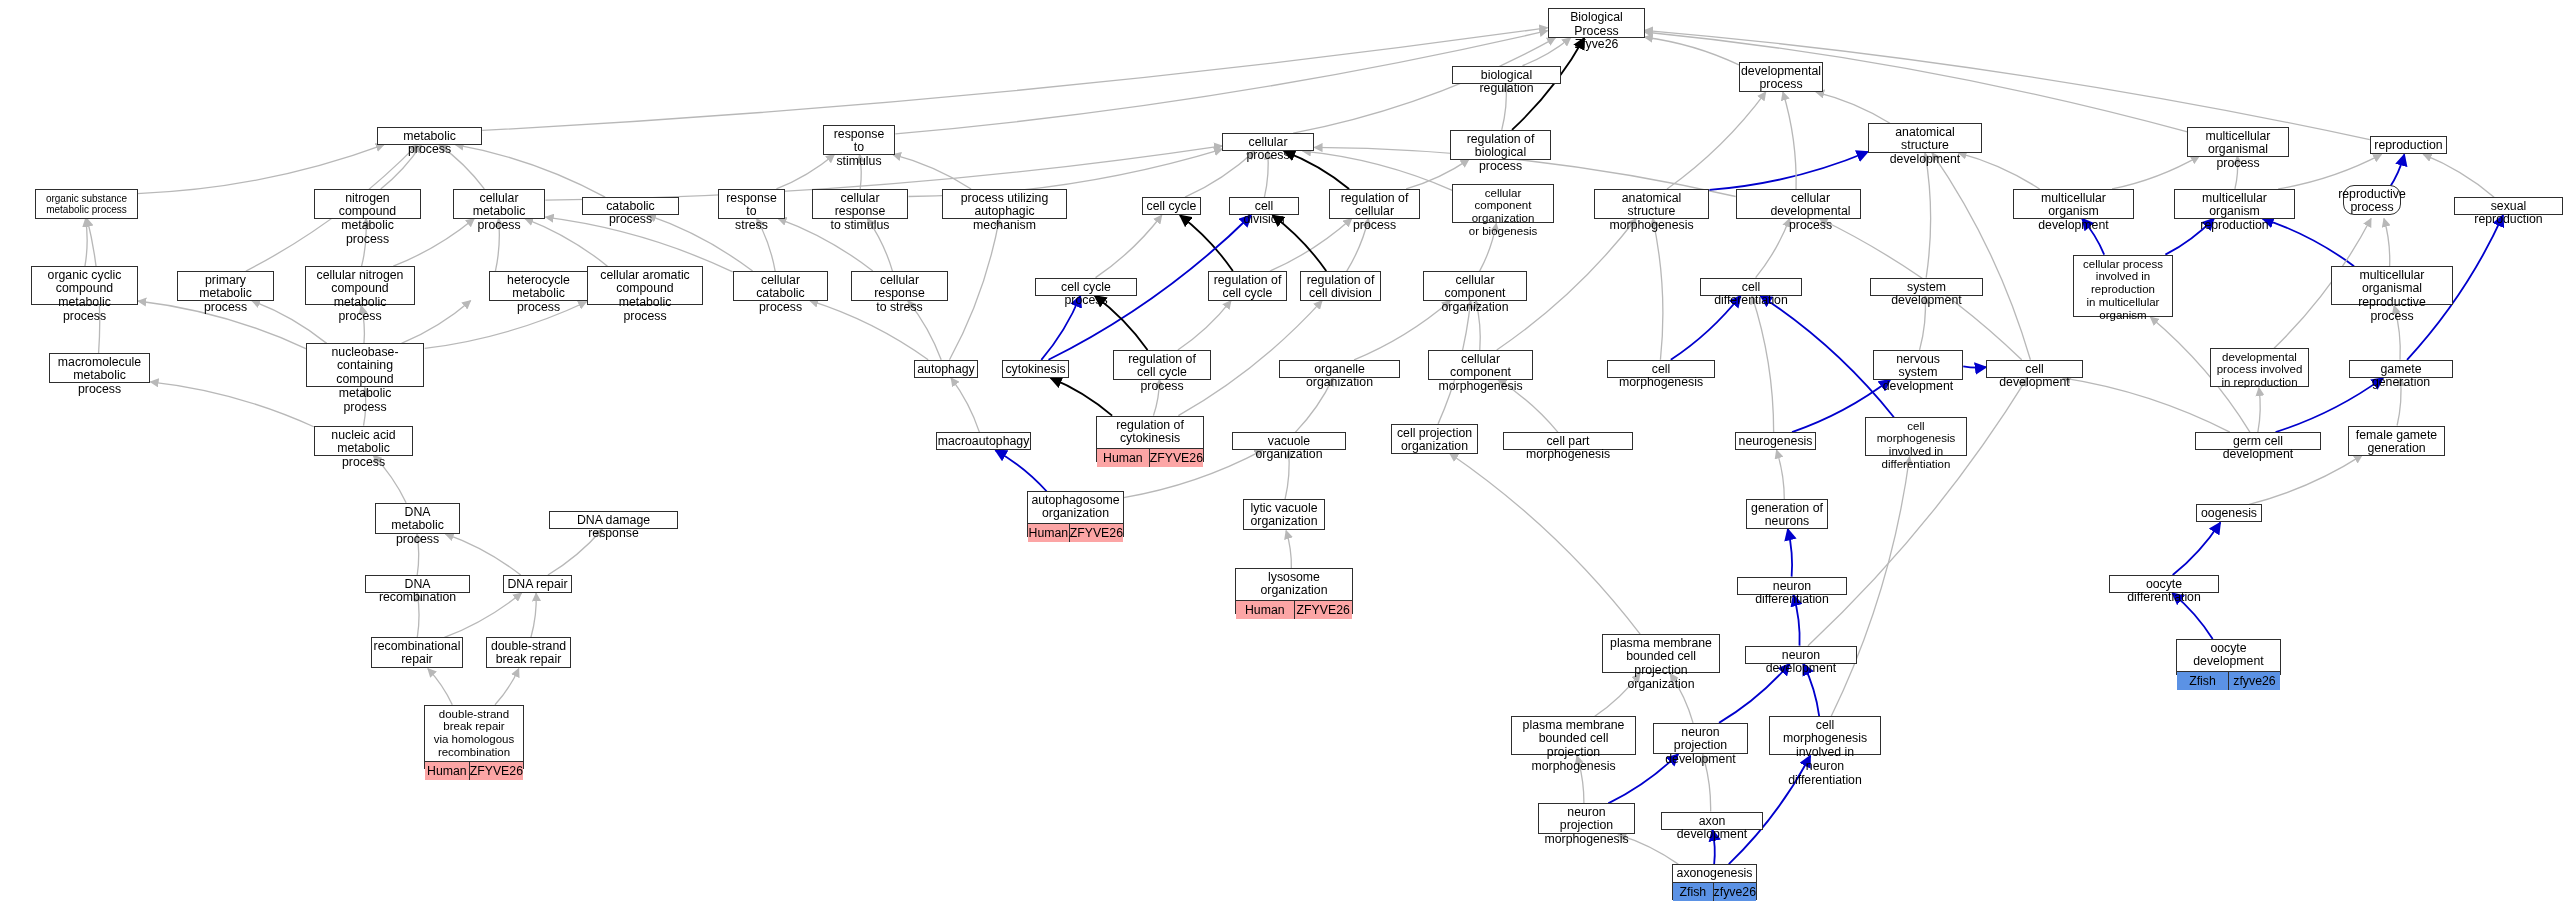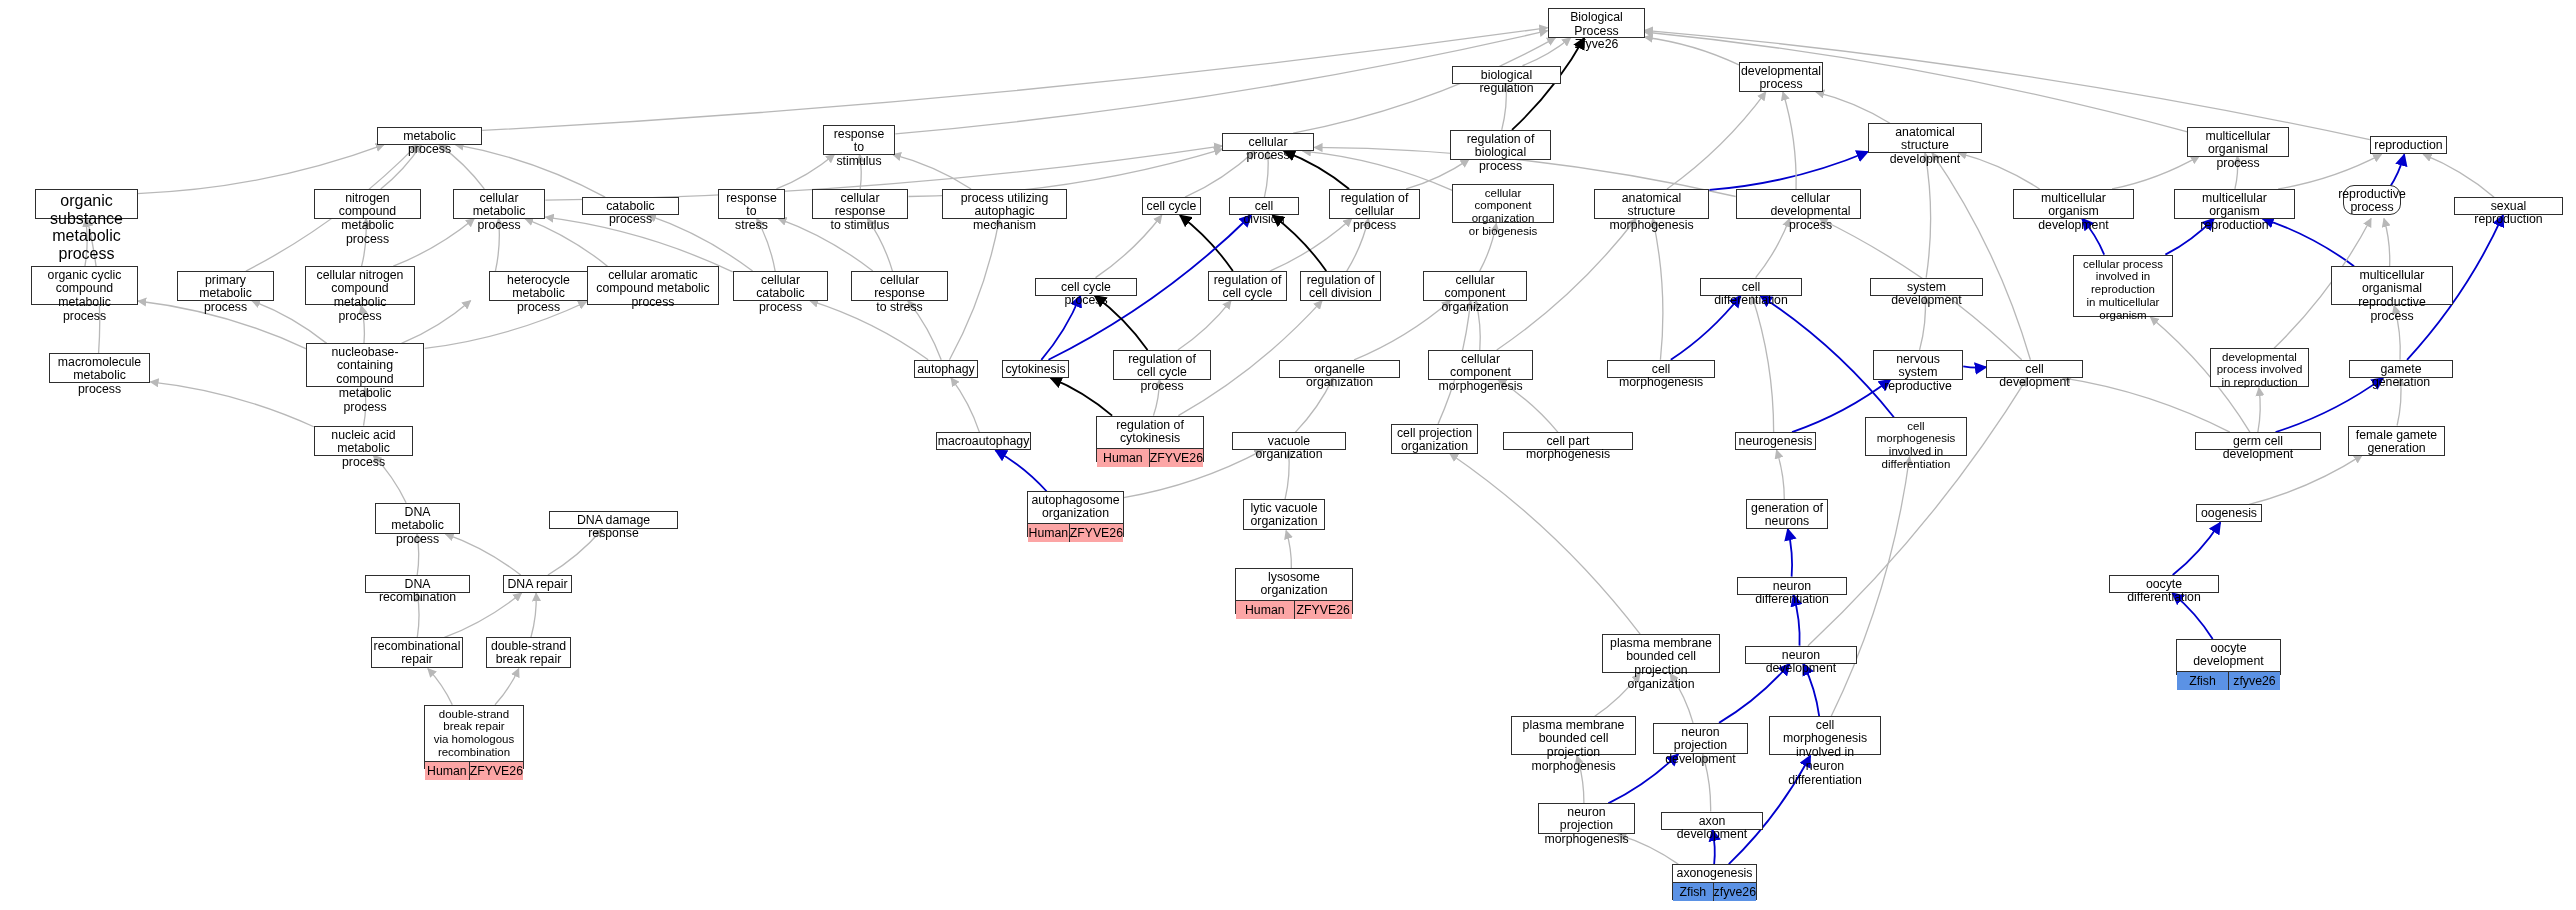--- a/index.html
+++ b/index.html
@@ -241,21 +241,21 @@
 development</div>
       </div>
       <div class="node" style="left: 2187px; top: 127px; width: 102px; height: 30px;">
         <div class="title">multicellular
 organismal process</div>
       </div>
       <div class="node" style="left: 2370px; top: 136px; width: 77px; height: 18px;">
         <div class="title">reproduction</div>
       </div>
       <div class="node" style="left: 35px; top: 189px; width: 103px; height: 30px;">
-        <div class="title" style="font-size: 16px;">organic substance
+        <div class="title" style="font-size: 10px;">organic substance
 metabolic process</div>
       </div>
       <div class="node" style="left: 314px; top: 189px; width: 107px; height: 30px;">
         <div class="title">nitrogen compound
 metabolic process</div>
       </div>
       <div class="node" style="left: 453px; top: 189px; width: 92px; height: 30px;">
         <div class="title">cellular metabolic
 process</div>
       </div>
@@ -323,21 +323,21 @@
       </div>
       <div class="node" style="left: 305px; top: 266px; width: 110px; height: 39px;">
         <div class="title">cellular nitrogen
 compound metabolic
 process</div>
       </div>
       <div class="node" style="left: 445px; top: 271px; width: 99px; height: 30px; margin-left: 44px;">
         <div class="title">heterocycle
 metabolic process</div>
       </div>
-      <div class="node" style="left: 587px; top: 266px; width: 132px; height: 39px;">
+      <div class="node" style="left: 587px; top: 266px; width: 116px; height: 39px;">
         <div class="title">cellular aromatic
 compound metabolic
 process</div>
       </div>
       <div class="node" style="left: 733px; top: 271px; width: 95px; height: 30px;">
         <div class="title">cellular catabolic
 process</div>
       </div>
       <div class="node" style="left: 851px; top: 271px; width: 97px; height: 30px;">
         <div class="title">cellular response
@@ -400,21 +400,21 @@
       </div>
       <div class="node" style="left: 1428px; top: 350px; width: 105px; height: 30px;">
         <div class="title">cellular component
 morphogenesis</div>
       </div>
       <div class="node" style="left: 1607px; top: 360px; width: 108px; height: 18px;">
         <div class="title">cell morphogenesis</div>
       </div>
       <div class="node" style="left: 1873px; top: 350px; width: 90px; height: 30px;">
         <div class="title">nervous system
-reproductive</div>
+development</div>
       </div>
       <div class="node" style="left: 1986px; top: 360px; width: 97px; height: 18px;">
         <div class="title">cell development</div>
       </div>
       <div class="node" style="left: 2210px; top: 348px; width: 99px; height: 39px;">
         <div class="title" style="font-size: 11.5px;">developmental
 process involved
 in reproduction</div>
       </div>
       <div class="node" style="left: 2349px; top: 360px; width: 104px; height: 18px;">

